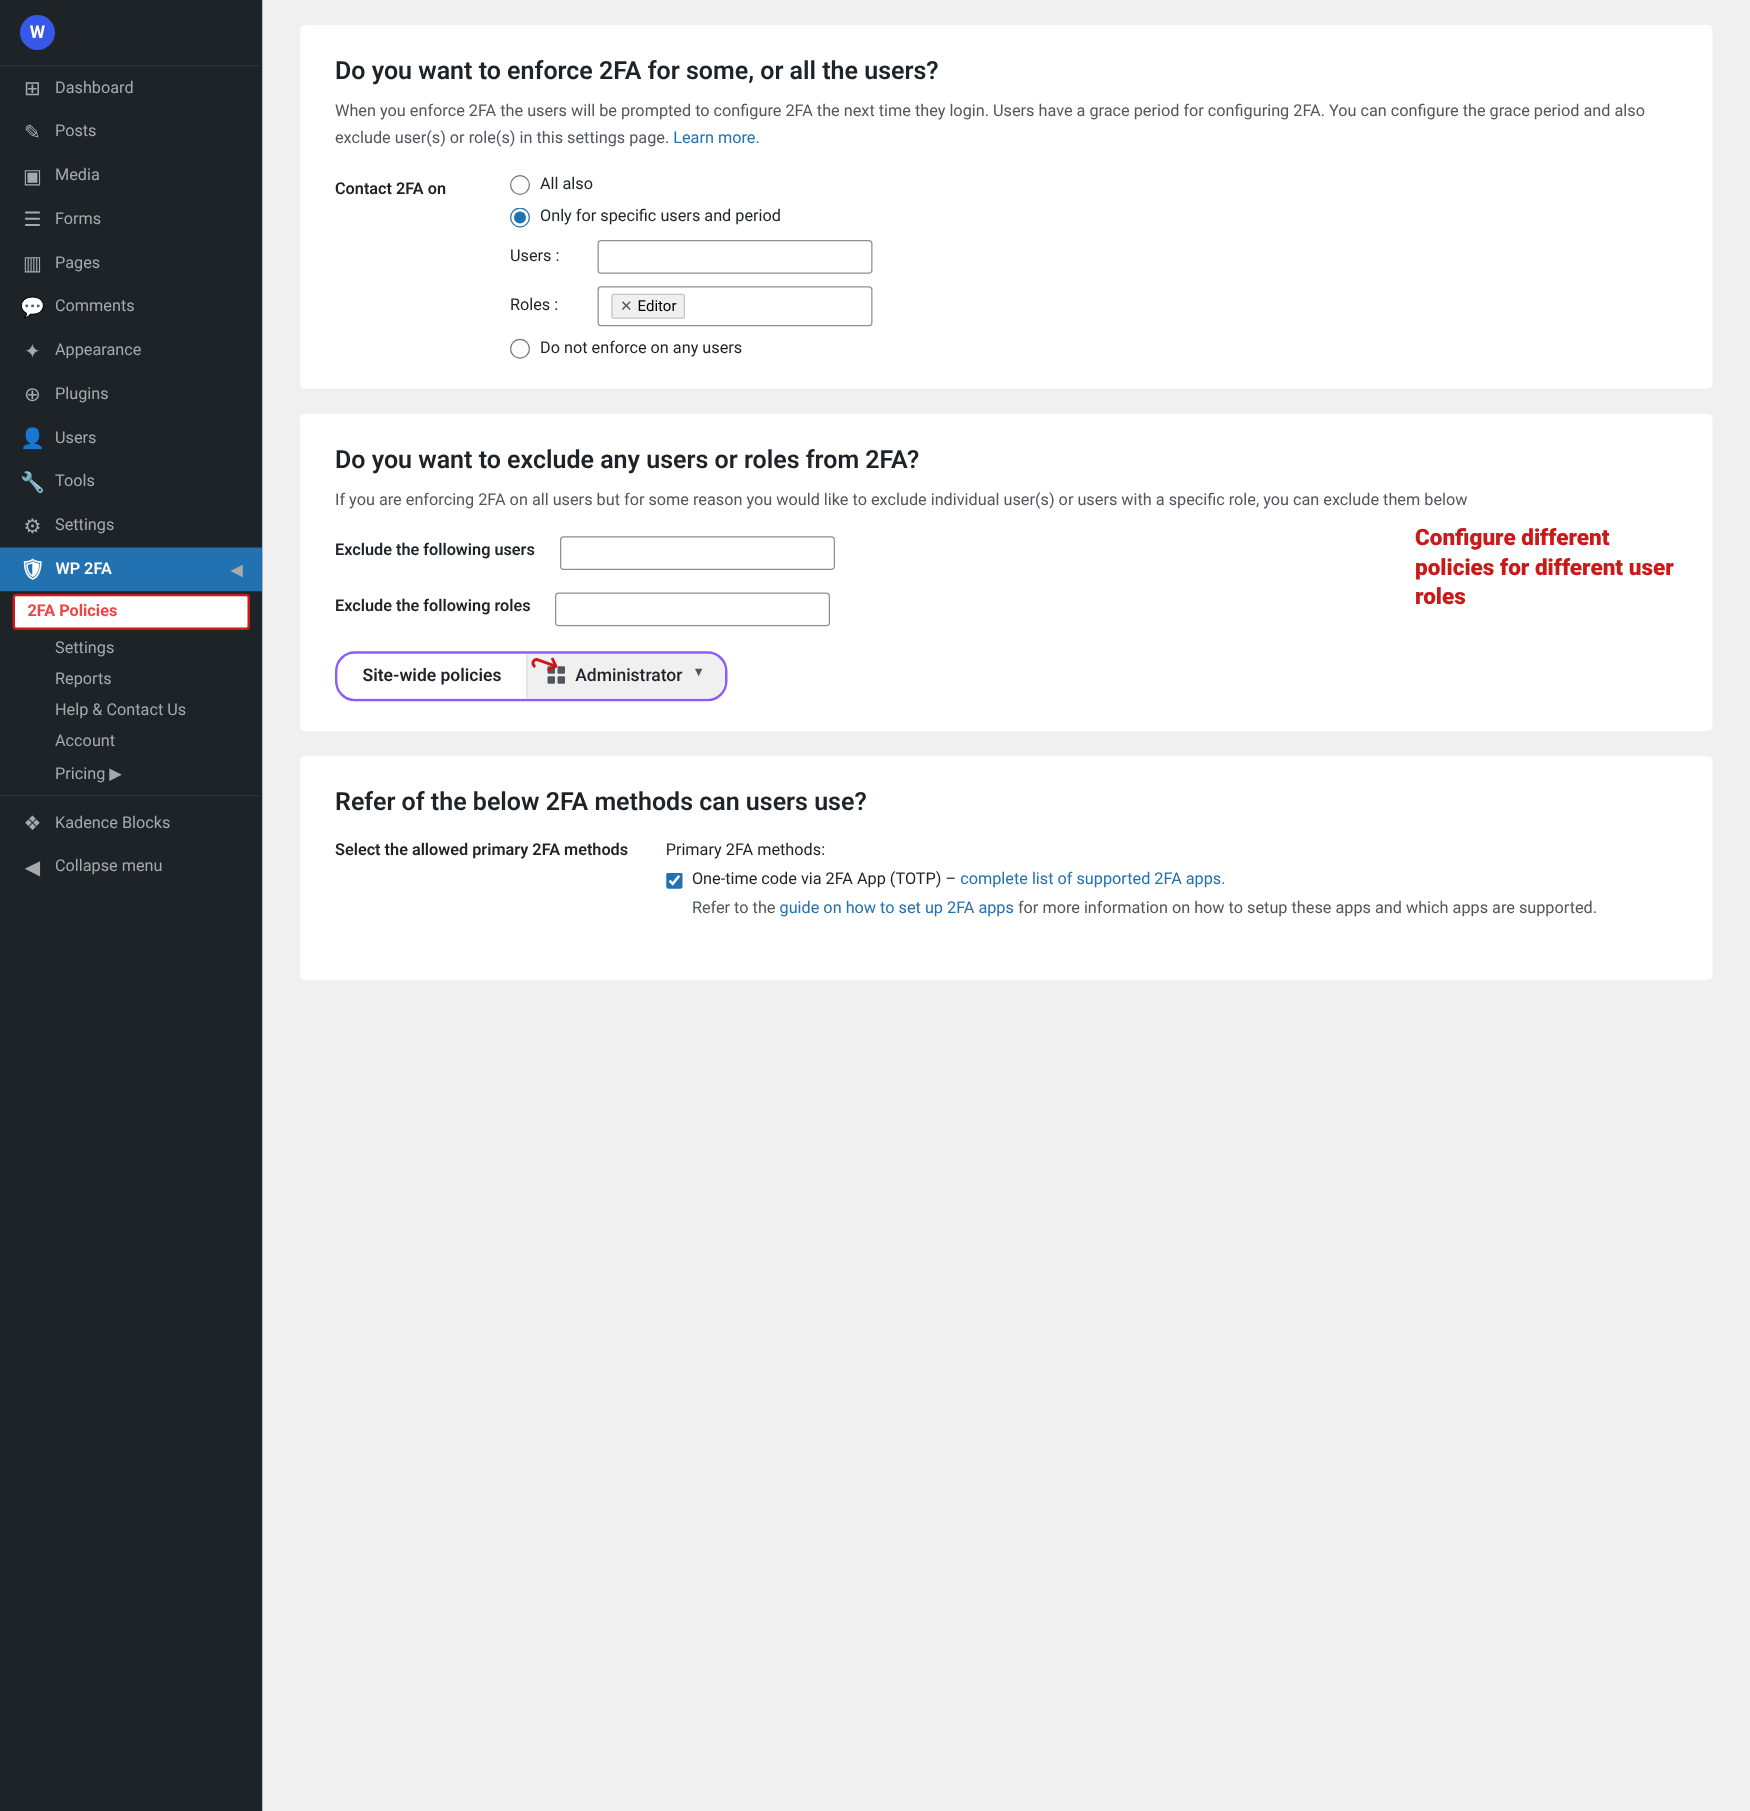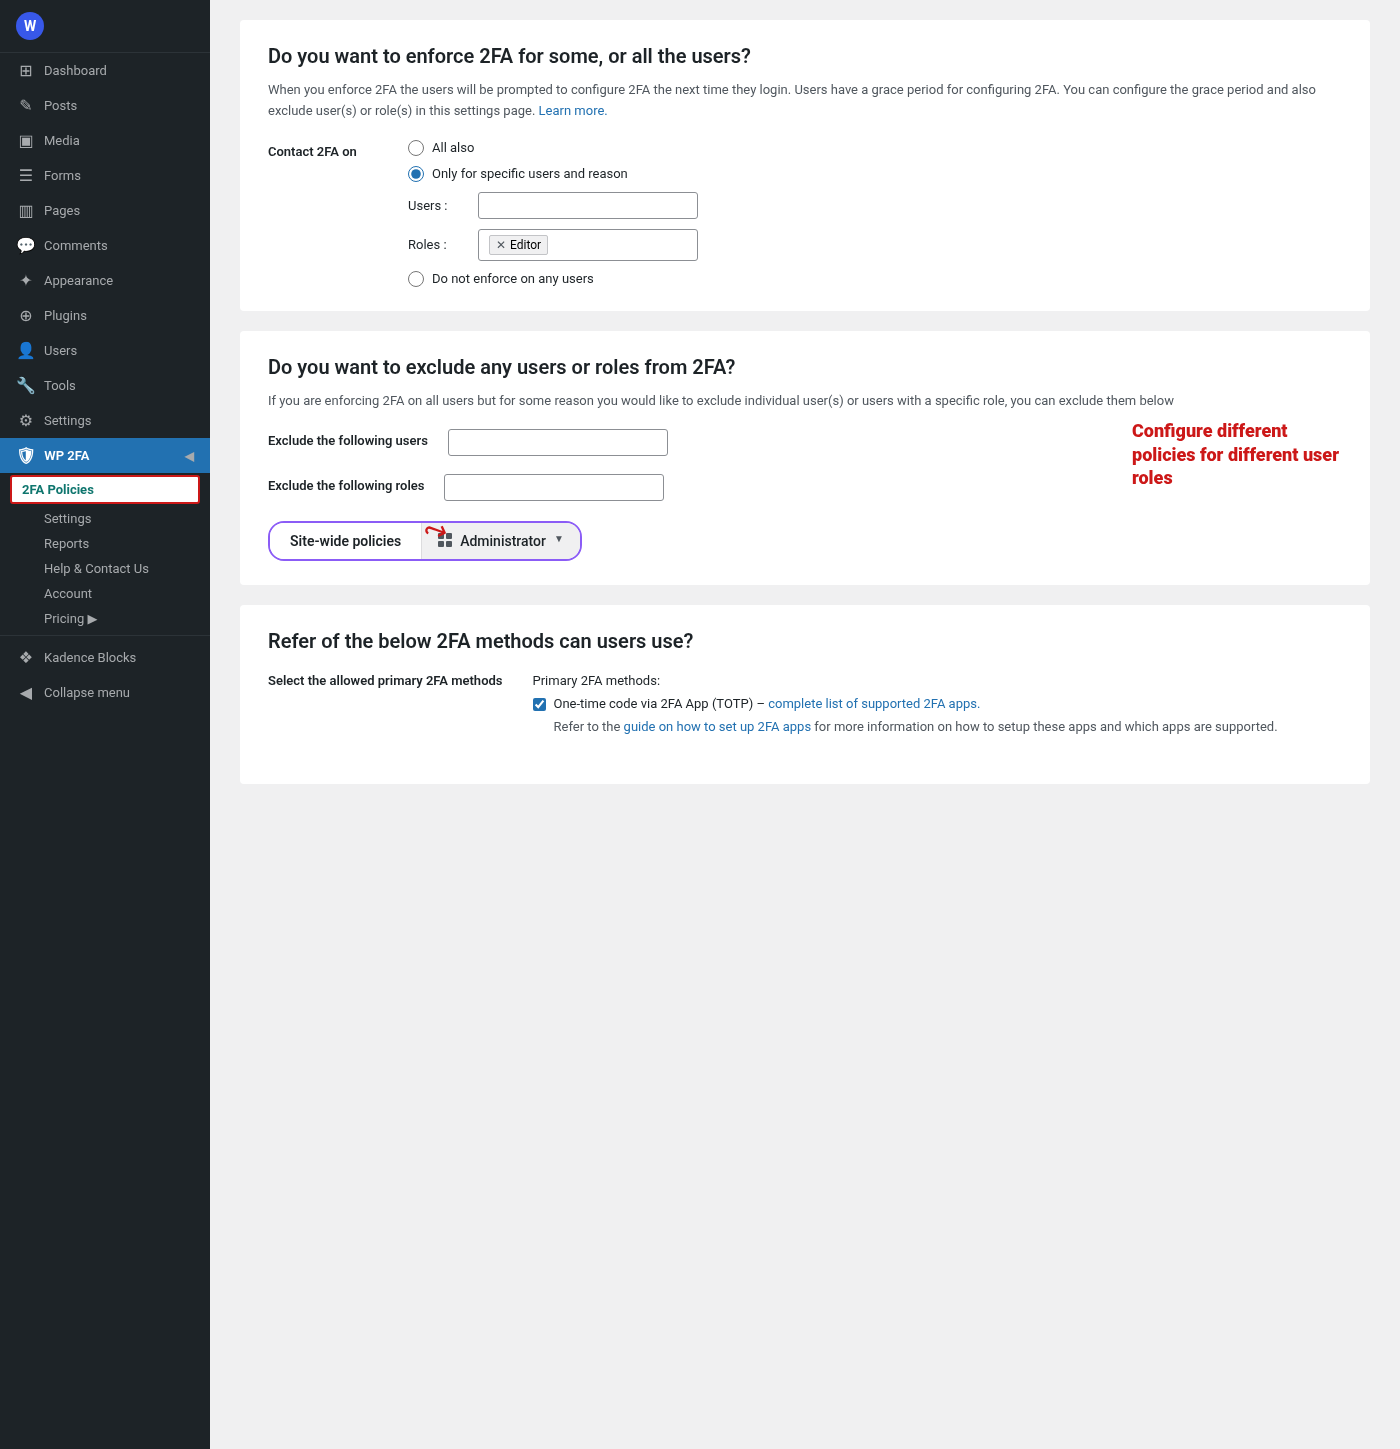--- a/index.html
+++ b/index.html
@@ -335,21 +335,21 @@
       margin: 2px 10px;
       border: 2px solid #cc1818;
       border-radius: 3px;
       background: #fff;
     }
 
     .policies-box-item {
       padding: 5px 10px;
       font-size: 13px;
       font-weight: 700;
-      color: #0f766e;
+      color: #ef4444;
       cursor: pointer;
     }
   </style>
 </head>
 <body>
 
 <div id="sidebar">
 
   <div class="sidebar-logo">
     <div class="logo-icon">W</div>
@@ -458,21 +458,21 @@
       <div class="form-label">Contact 2FA on</div>
       <div class="form-controls">
 
         <label class="radio-option">
           <input type="radio" name="enforce" style="">
           <span>All also</span>
         </label>
 
         <label class="radio-option">
           <input type="radio" name="enforce" checked="" style="">
-          <span>Only for specific users and reason</span>
+          <span>Only for specific users and period</span>
         </label>
 
         <div class="sub-form-row">
           <span class="sub-label">Users :</span>
           <input type="text" class="text-input" style="">
         </div>
 
         <div class="sub-form-row">
           <span class="sub-label">Roles :</span>
           <div class="tag-input">

